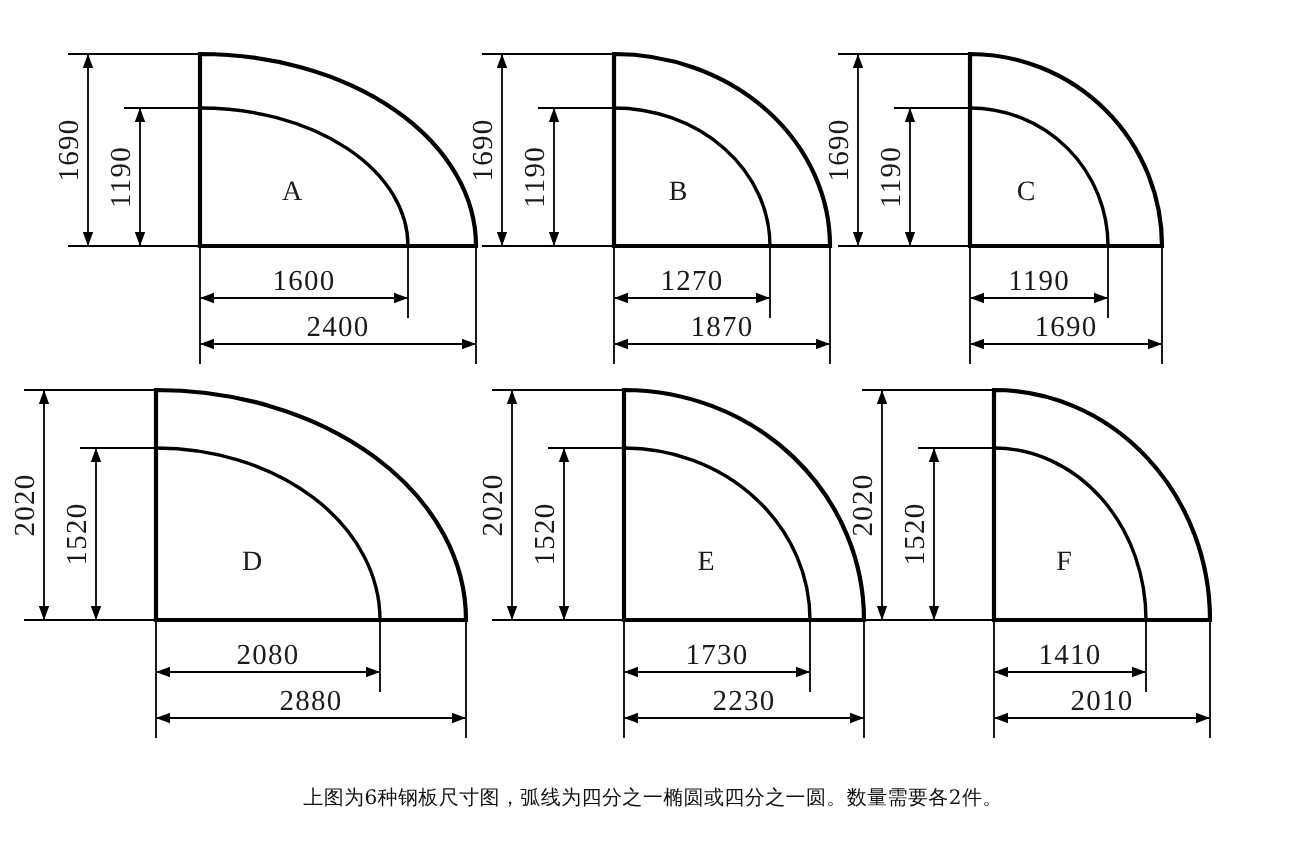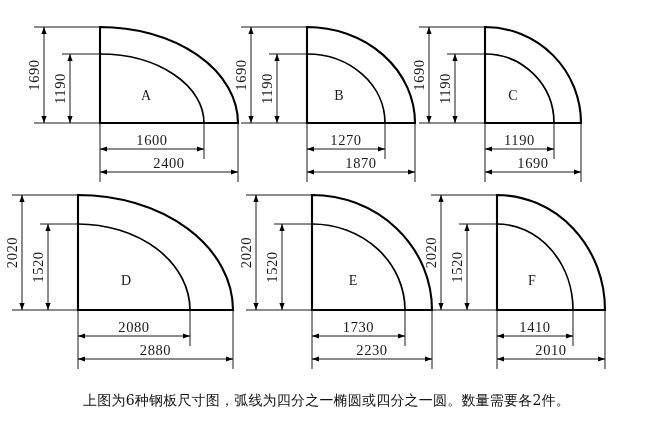--- a/index.html
+++ b/index.html
@@ -70,21 +70,21 @@
     fill: #1a1a1a;
     text-anchor: middle;
   }
   .caption {
     position: absolute;
     left: 0;
     top: 392px;
     width: 653px;
     text-align: center;
     font-family: "DejaVu Serif", "Liberation Serif", serif;
-    font-size: 14px;
+    font-size: 10px;
     color: #111111;
     letter-spacing: 0.2px;
     white-space: nowrap;
   }
 </style>
 </head>
 <body>
 
 <div id="drawing-root">
 

